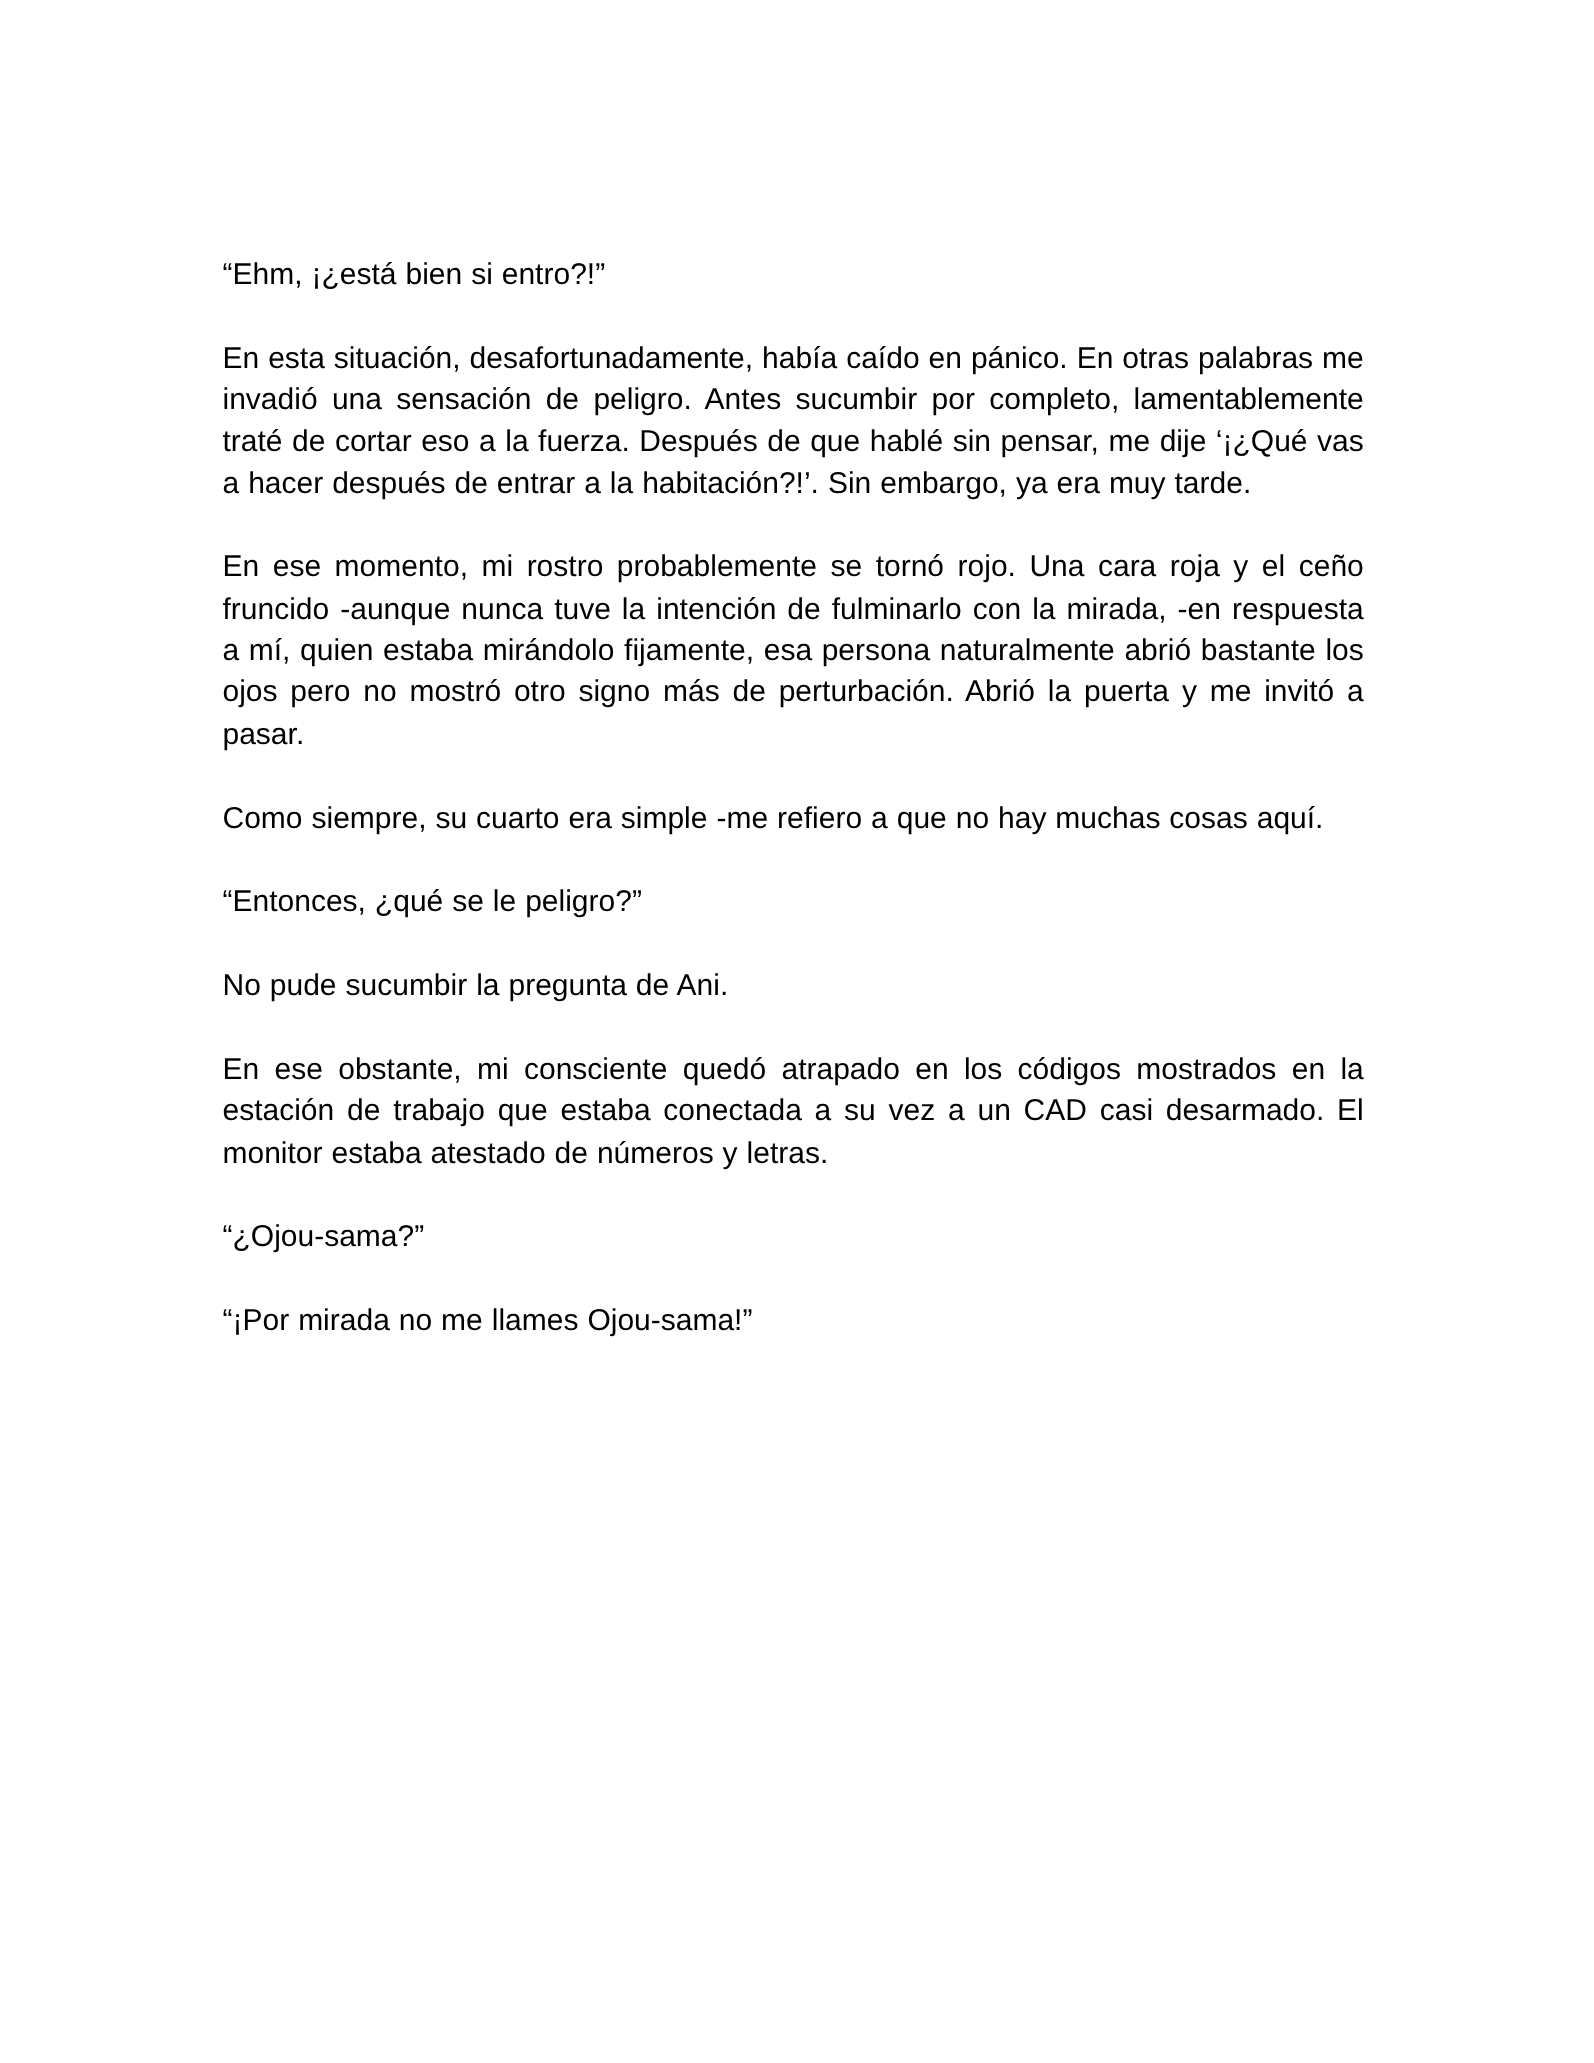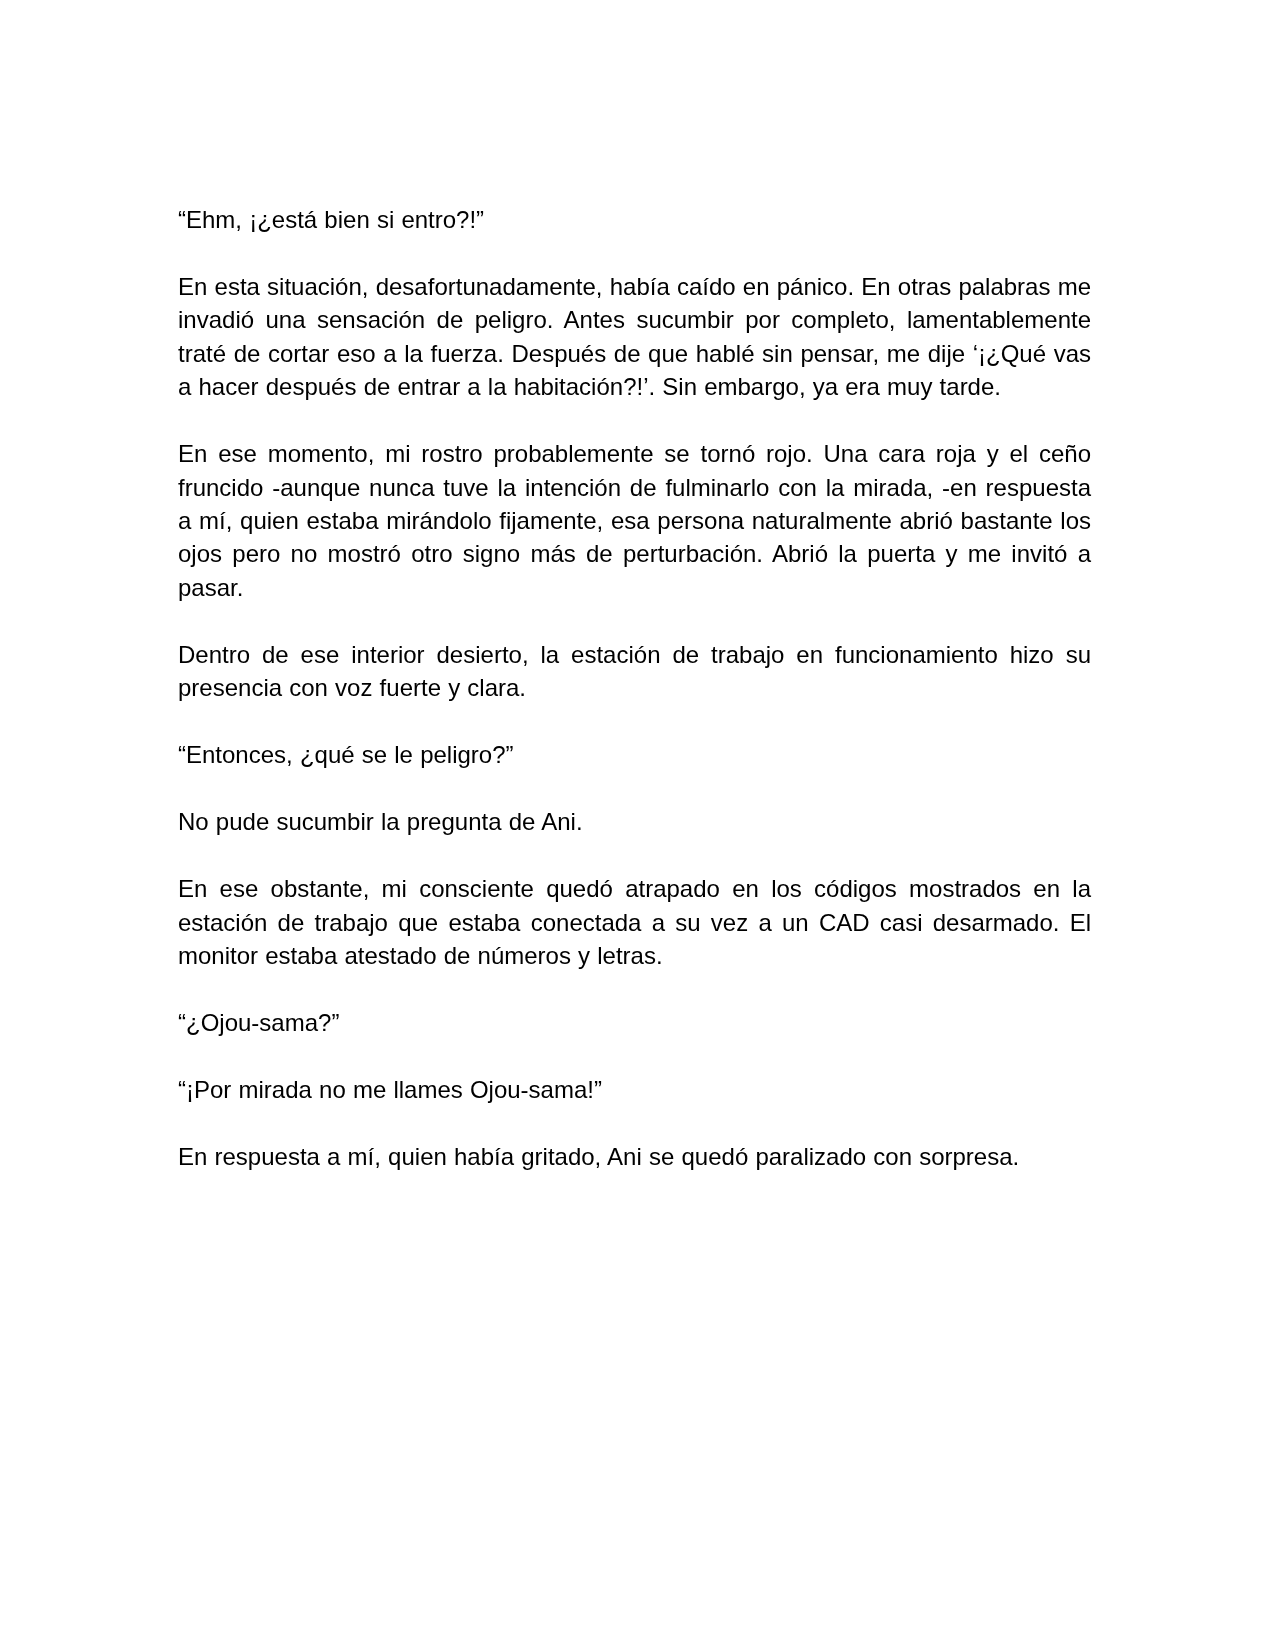--- a/index.html
+++ b/index.html
@@ -30,20 +30,19 @@
       word-spacing: 0.5px;
     }
   </style>
 </head>
 <body>
 
 <div class="page">
   <p>“Ehm, ¡¿está bien si entro?!”</p>
   <p>En esta situación, desafortunadamente, había caído en pánico. En otras palabras me invadió una sensación de peligro. Antes sucumbir por completo, lamentablemente traté de cortar eso a la fuerza. Después de que hablé sin pensar, me dije ‘¡¿Qué vas a hacer después de entrar a la habitación?!’. Sin embargo, ya era muy tarde.</p>
   <p>En ese momento, mi rostro probablemente se tornó rojo. Una cara roja y el ceño fruncido -aunque nunca tuve la intención de fulminarlo con la mirada, -en respuesta a mí, quien estaba mirándolo fijamente, esa persona naturalmente abrió bastante los ojos pero no mostró otro signo más de perturbación. Abrió la puerta y me invitó a pasar.</p>
-  <p>Dentro de ese interior desierto, la estación de trabajo en funcionamiento hizo su presencia con voz fuerte y clara.</p>
+  <p>Como siempre, su cuarto era simple -me refiero a que no hay muchas cosas aquí.</p>
   <p>“Entonces, ¿qué se le peligro?”</p>
   <p>No pude sucumbir la pregunta de Ani.</p>
   <p>En ese obstante, mi consciente quedó atrapado en los códigos mostrados en la estación de trabajo que estaba conectada a su vez a un CAD casi desarmado. El monitor estaba atestado de números y letras.</p>
   <p>“¿Ojou-sama?”</p>
   <p>“¡Por mirada no me llames Ojou-sama!”</p>
-  <p>En respuesta a mí, quien había gritado, Ani se quedó paralizado con sorpresa.</p>
 </div>
 
 </body></html>

